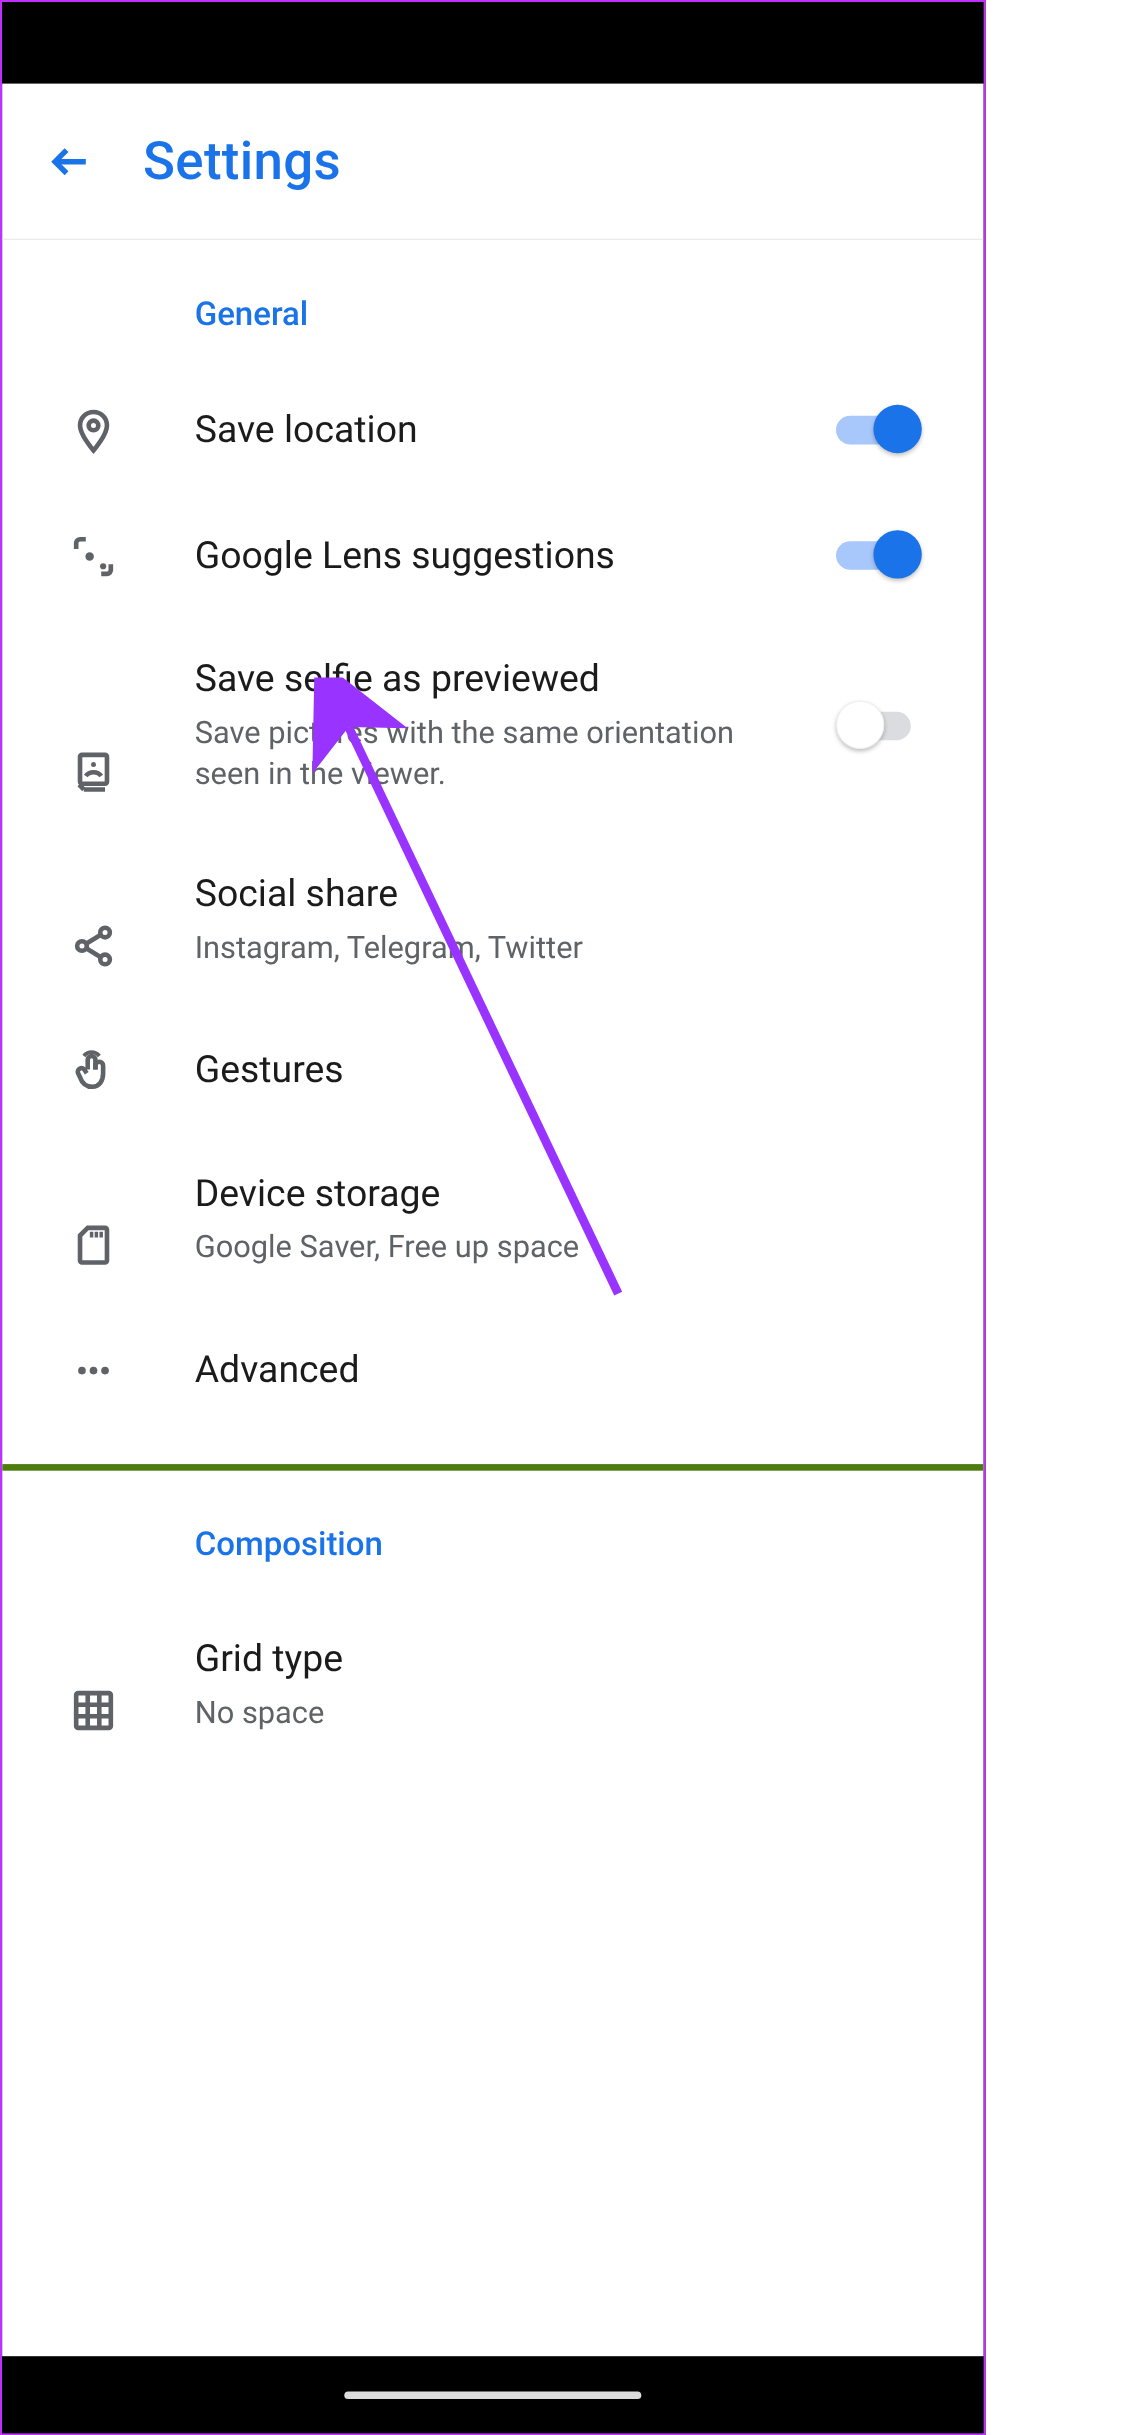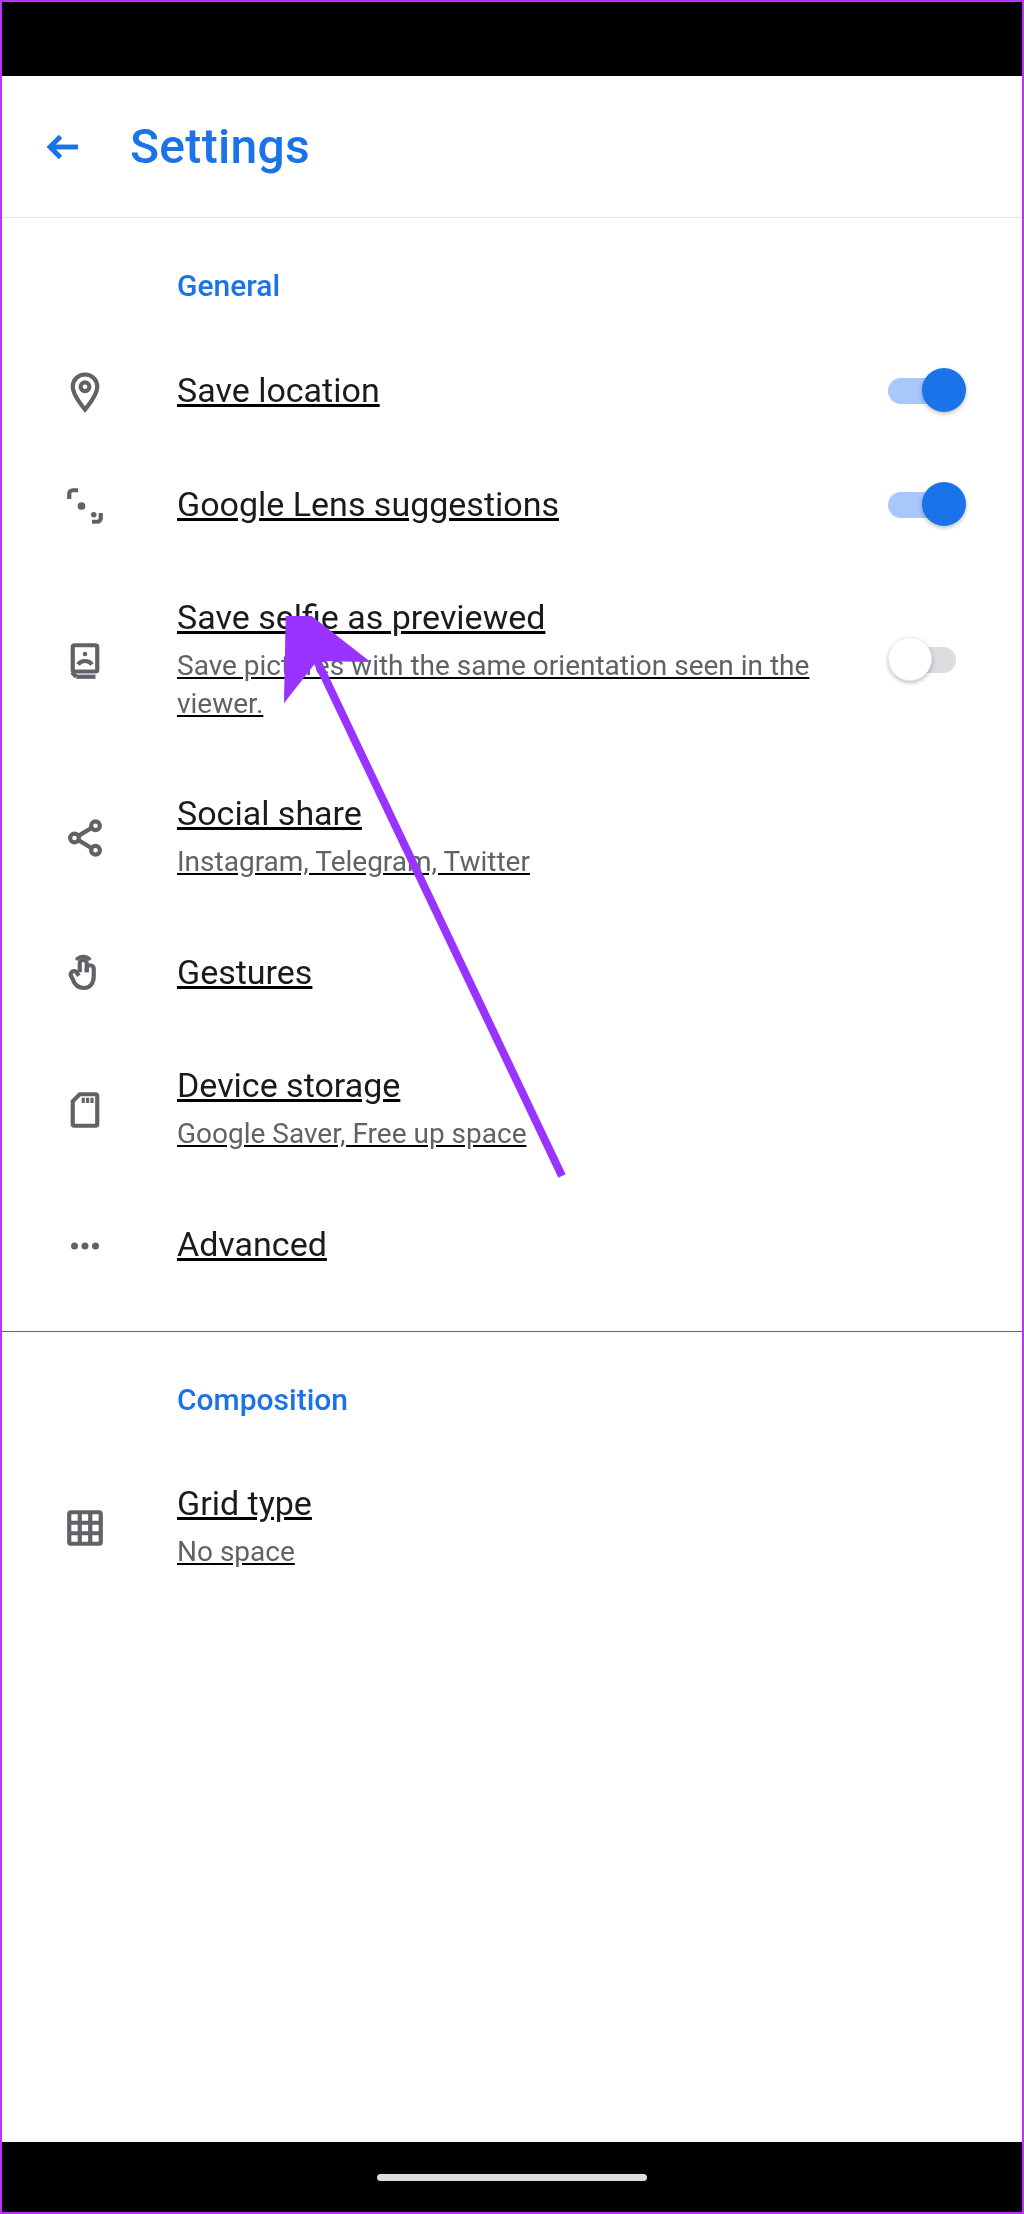--- a/index.html
+++ b/index.html
@@ -1,27 +1,27 @@
 <!DOCTYPE html>
 <html><head>
 <meta charset="utf-8">
 <style>
   * { box-sizing: border-box; margin: 0; padding: 0; }
   html, body { width: 1024px; font-family: Roboto, "Helvetica Neue", Arial, sans-serif; background: #fff; }
-  .device-frame { width: 1024px; height: 2214px; border: 2px solid #c030ff; background: #000; display: flex; flex-direction: column; }
+  .device-frame { width: 896px; height: 2214px; border: 2px solid #c030ff; background: #000; display: flex; flex-direction: column; }
   .status-bar { height: 74px; background: #000; }
   .nav-bar { height: 70px; background: #000; display: flex; align-items: center; justify-content: center; }
   .nav-pill { width: 270px; height: 7px; background: #ddd; border-radius: 4px; }
   .screen { flex: 1; background: #fff; overflow: hidden; position: relative; }
   .app-header { height: 142px; display: flex; align-items: center; padding: 0 32px; border-bottom: 1px solid #e6e6e6; }
   .back-btn { width: 60px; height: 60px; display: flex; align-items: center; justify-content: center; margin-right: 36px; }
   .page-title { font-size: 48px; font-weight: 500; color: #1a73e8; letter-spacing: 0.3px; }
-  .section { border-bottom: 1px solid #4d7c0f; padding-bottom: 30px; }
+  .section { border-bottom: 6px solid #4d7c0f; padding-bottom: 30px; }
   .section-header { padding: 50px 0 30px 175px; font-size: 30px; font-weight: 500; color: #1a73e8; }
-  .row { display: flex; align-items: center; padding: 34px 40px 34px 0; min-height: 110px; text-decoration: underline; }
+  .row { display: flex; align-items: flex-end; padding: 34px 40px 34px 0; min-height: 110px; }
   .row .icon-slot { width: 175px; display: flex; align-items: flex-start; justify-content: flex-start; padding-left: 62px; padding-top: 4px; }
   .row .texts { flex: 1; padding-right: 20px; }
   .row .title { font-size: 34px; color: #1b1b1b; line-height: 1.3; }
   .row .subtitle { font-size: 28px; color: #5f6368; line-height: 1.35; margin-top: 8px; }
   .row .control { width: 110px; display: flex; align-items: center; justify-content: center; align-self: center; }
   .switch { width: 78px; height: 44px; position: relative; }
   .switch .track { position: absolute; top: 10px; left: 0; width: 68px; height: 26px; border-radius: 13px; }
   .switch .thumb { position: absolute; top: 0; width: 44px; height: 44px; border-radius: 50%; box-shadow: 0 2px 4px rgba(0,0,0,0.25); }
   .switch.on .track { background: #a8c7fa; }
   .switch.on .thumb { background: #1a73e8; right: 0; }

